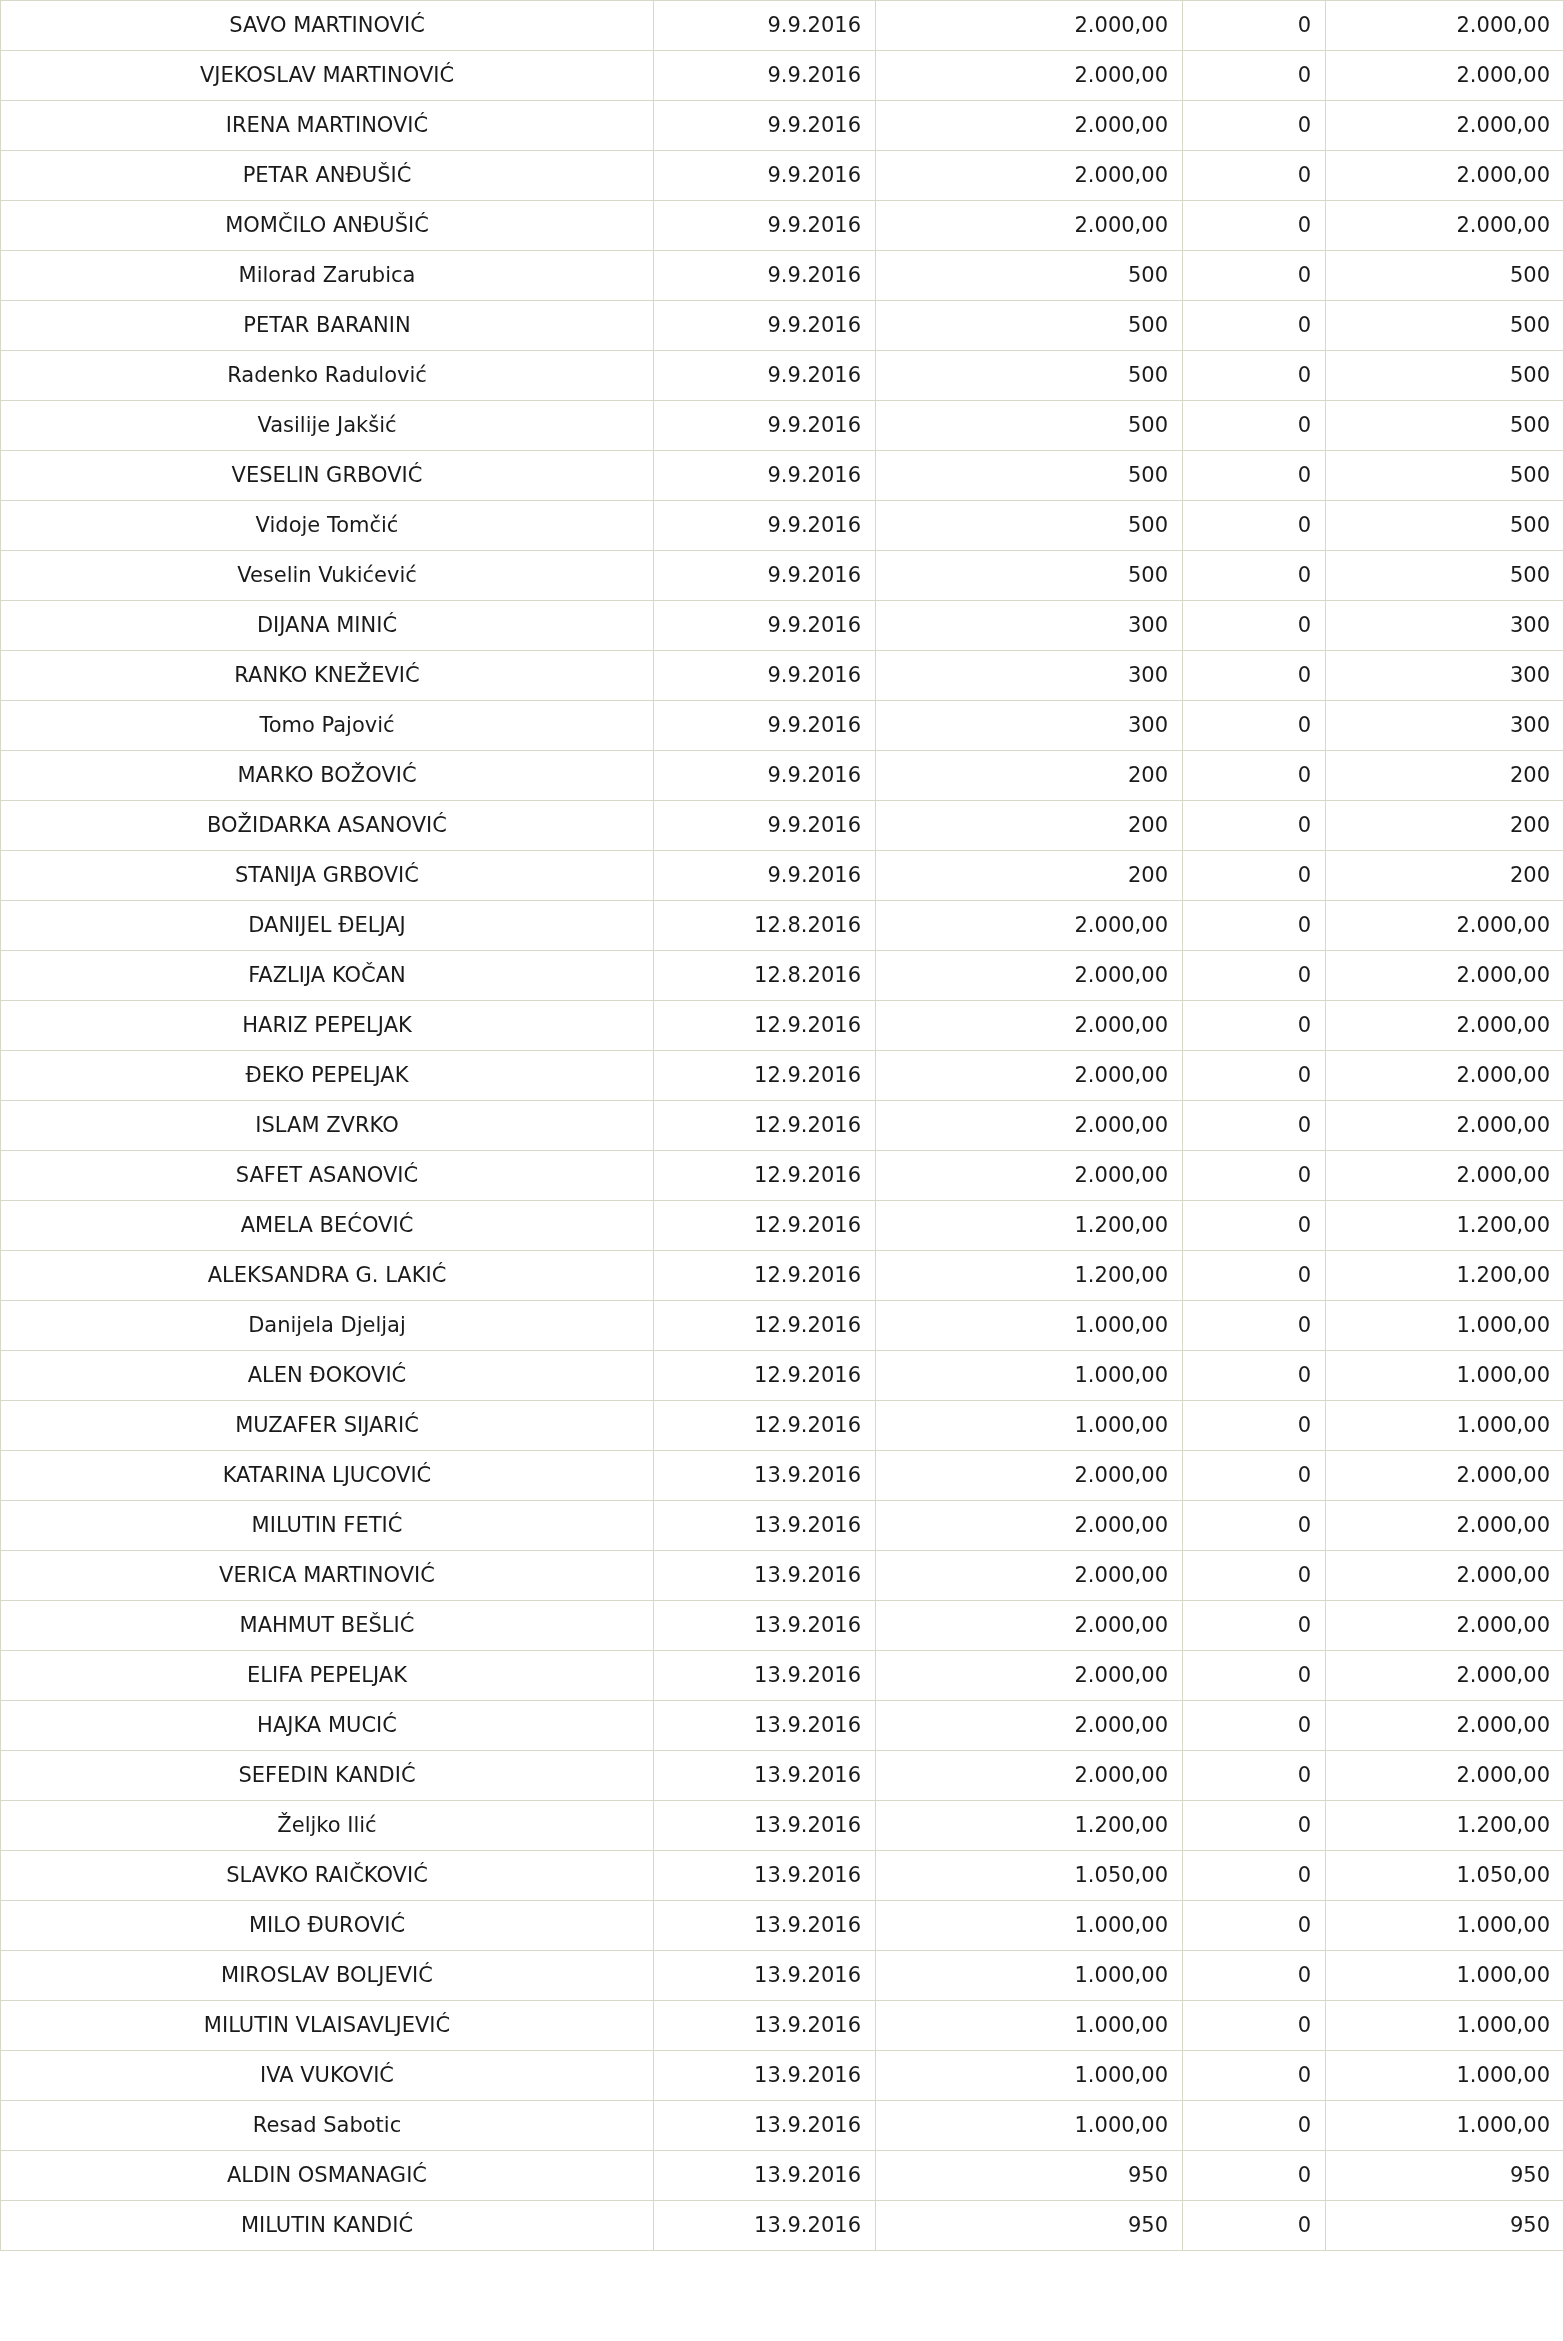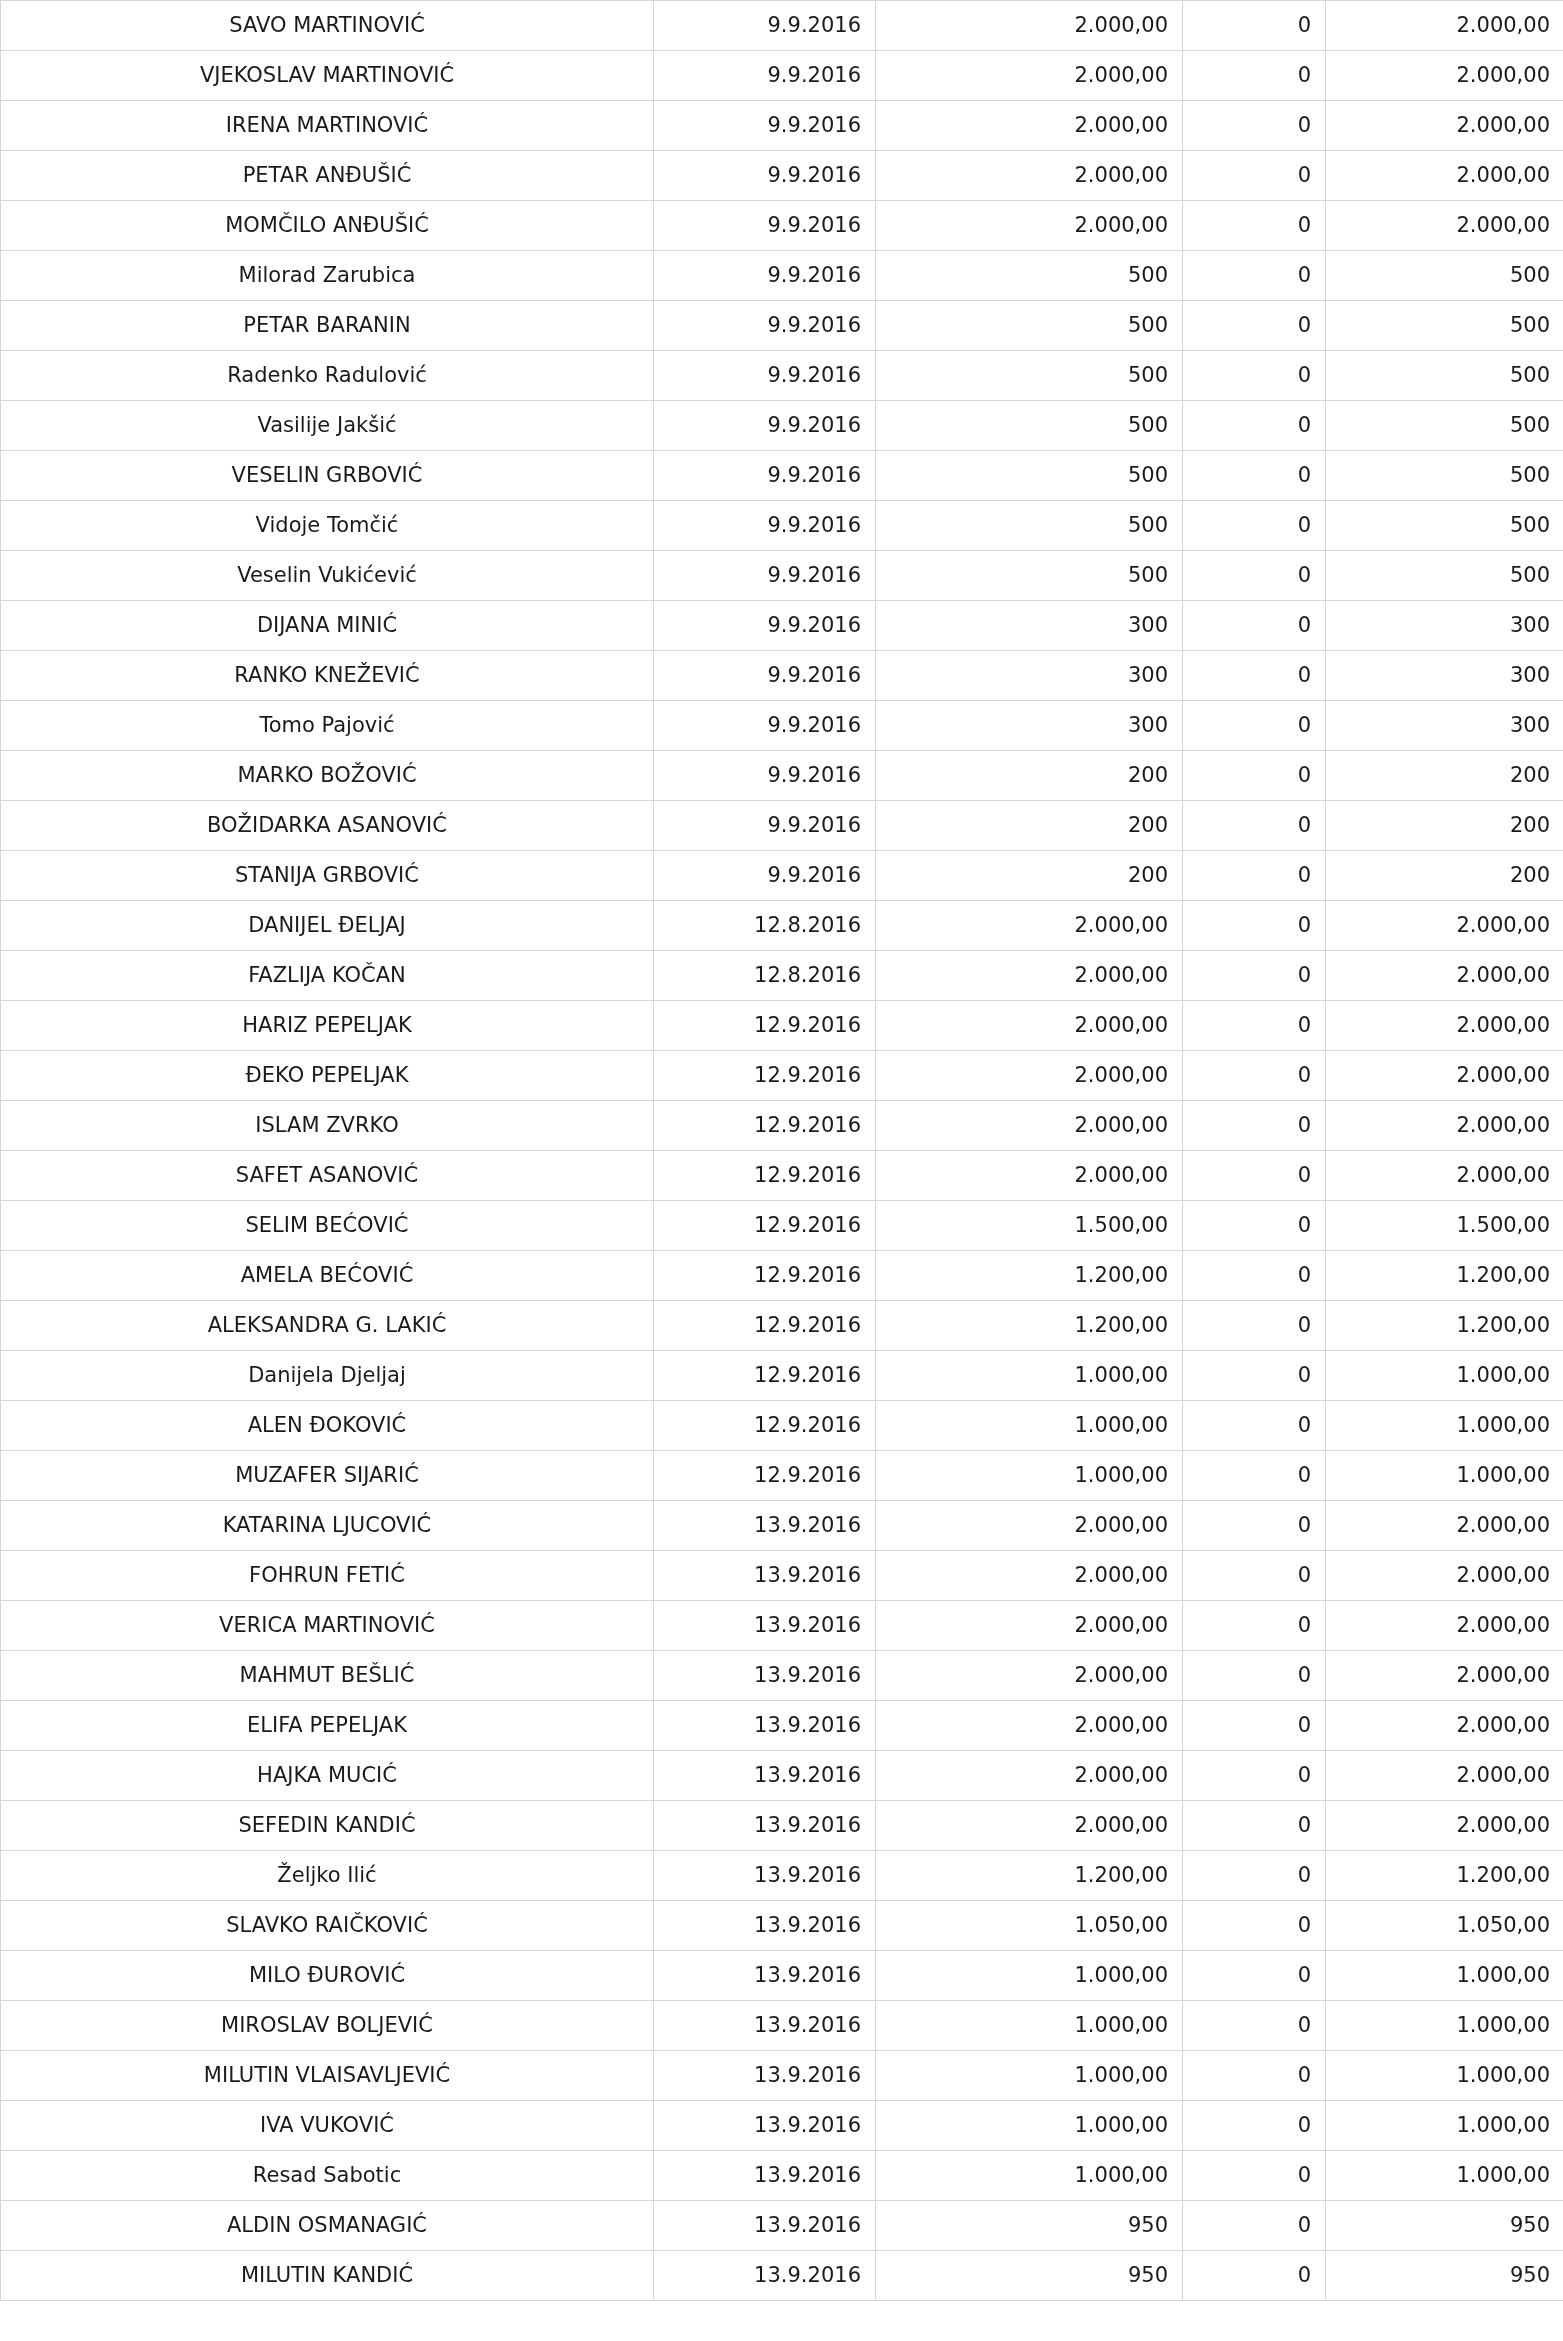--- a/index.html
+++ b/index.html
@@ -211,27 +211,20 @@
         <td class="num">2.000,00</td>
       </tr>
       <tr>
         <td class="name">SAFET ASANOVIĆ</td>
         <td class="num">12.9.2016</td>
         <td class="num">2.000,00</td>
         <td class="num">0</td>
         <td class="num">2.000,00</td>
       </tr>
       <tr>
-        <td class="name">SELIM BEĆOVIĆ</td>
-        <td class="num">12.9.2016</td>
-        <td class="num">1.500,00</td>
-        <td class="num">0</td>
-        <td class="num">1.500,00</td>
-      </tr>
-      <tr>
         <td class="name">AMELA BEĆOVIĆ</td>
         <td class="num">12.9.2016</td>
         <td class="num">1.200,00</td>
         <td class="num">0</td>
         <td class="num">1.200,00</td>
       </tr>
       <tr>
         <td class="name">ALEKSANDRA G. LAKIĆ</td>
         <td class="num">12.9.2016</td>
         <td class="num">1.200,00</td>
@@ -260,21 +253,21 @@
         <td class="num">1.000,00</td>
       </tr>
       <tr>
         <td class="name">KATARINA LJUCOVIĆ</td>
         <td class="num">13.9.2016</td>
         <td class="num">2.000,00</td>
         <td class="num">0</td>
         <td class="num">2.000,00</td>
       </tr>
       <tr>
-        <td class="name">FOHRUN FETIĆ</td>
+        <td class="name">MILUTIN FETIĆ</td>
         <td class="num">13.9.2016</td>
         <td class="num">2.000,00</td>
         <td class="num">0</td>
         <td class="num">2.000,00</td>
       </tr>
       <tr>
         <td class="name">VERICA MARTINOVIĆ</td>
         <td class="num">13.9.2016</td>
         <td class="num">2.000,00</td>
         <td class="num">0</td>

